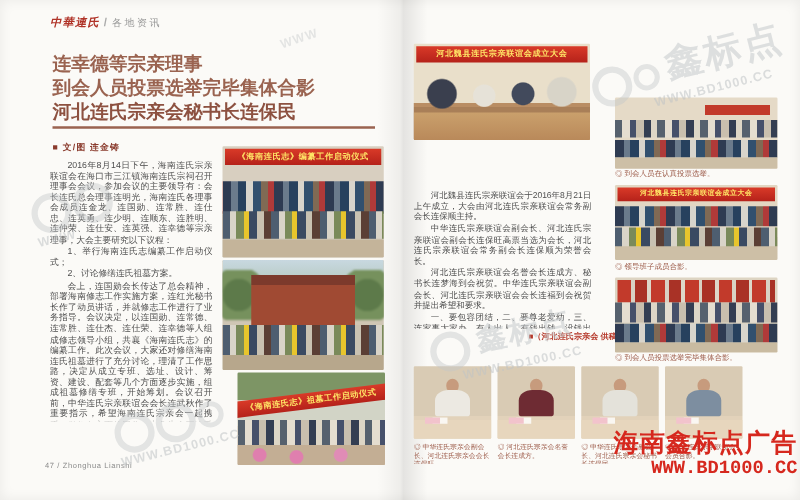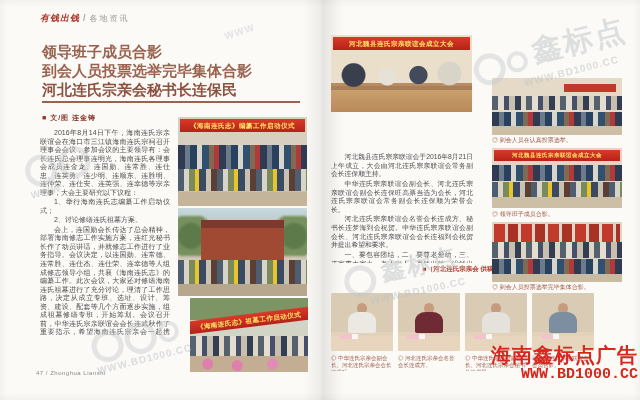--- a/index.html
+++ b/index.html
@@ -69,25 +69,25 @@
           background:linear-gradient(90deg,rgba(0,0,0,0) 0,rgba(0,0,0,.05) 45%,rgba(0,0,0,.09) 52%,rgba(0,0,0,0) 100%);}
 </style>
 </head>
 <body>
 
 <div id="canvas">
 
   <div class="abs gutter"></div>
 
   <div class="abs brand">
-    <span>有钱出钱</span><span class="sep">/</span><span class="sect">各地资讯</span>
+    <span>中華連氏</span><span class="sep">/</span><span class="sect">各地资讯</span>
   </div>
 
   <div class="abs l-title">
-    <div>领导班子成员合影</div>
+    <div>连幸德等宗亲理事</div>
     <div>到会人员投票选举完毕集体合影</div>
     <div class="t3">河北连氏宗亲会秘书长连保民</div>
   </div>
   <div class="abs l-rule"></div>
   <div class="abs l-byline">■ 文/图 连金铸</div>
 
   <div class="abs l-body">
     <p>2016年8月14日下午，海南连氏宗亲联谊会在海口市三江镇海南连氏宗祠召开理事会会议，参加会议的主要领导有：会长连氏总会理事连明光，海南连氏各理事会成员连金龙、连国勋、连常胜、连仕忠、连英勇、连少明、连顺东、连胜明、连仲荣、连仕安、连英强、连幸德等宗亲理事，大会主要研究以下议程：</p>
     <p>1、举行海南连氏志编纂工作启动仪式；</p>
     <p>2、讨论修缮连氏祖墓方案。</p>

